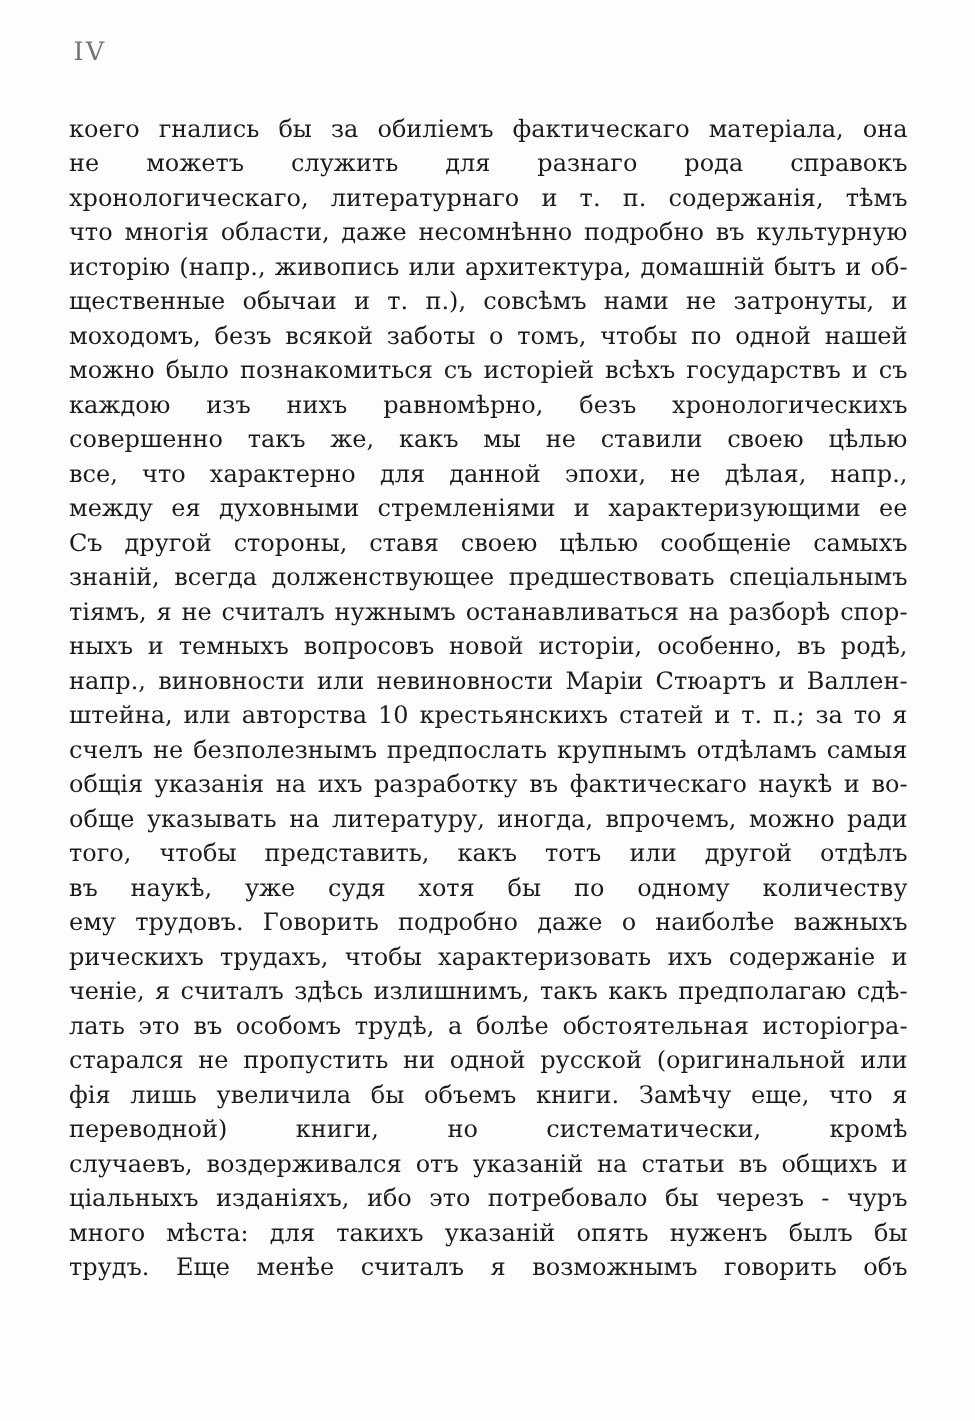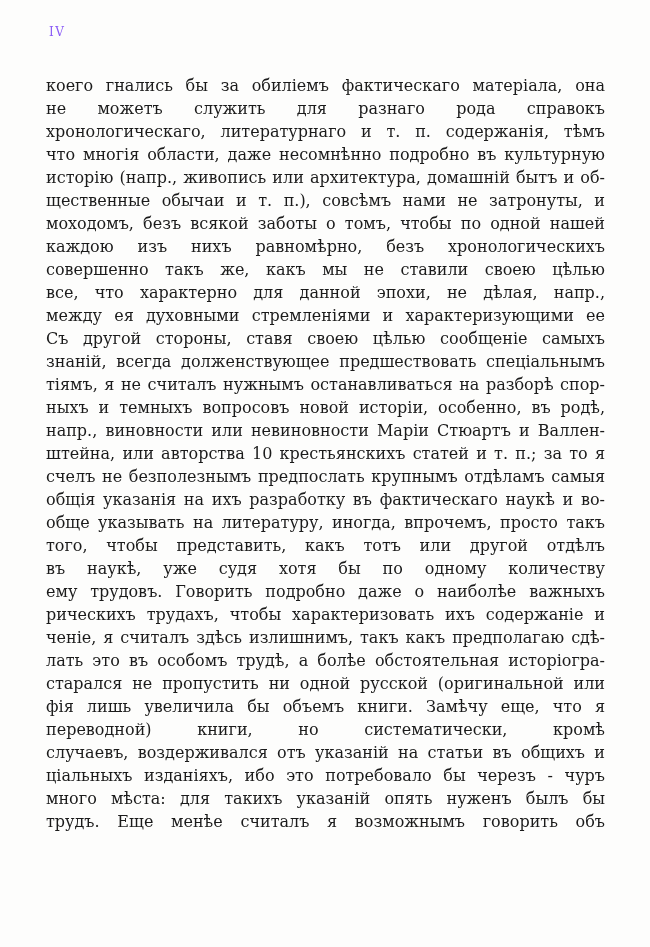--- a/index.html
+++ b/index.html
@@ -13,23 +13,23 @@
     height: 947px;
     background: #fdfdfc;
     overflow: hidden;
     font-family: "DejaVu Serif", serif;
     color: #191919;
   }
   .page-number {
     position: absolute;
     left: 49px;
     top: 25px;
-    font-size: 12px;
+    font-size: 17px;
     letter-spacing: 1.5px;
-    color: #8b5cf6;
+    color: #737373;
   }
   .text-block {
     position: absolute;
     left: 46px;
     top: 74px;
     width: 559px;
   }
   .text-line {
     font-size: 16px;
     line-height: 23px;
@@ -48,33 +48,34 @@
 <div class="page">
   <div class="page-number">IV</div>
   <div class="text-block">
       <div class="text-line">коего гнались бы за обиліемъ фактическаго матеріала, она вовсе</div>
       <div class="text-line">не можетъ служить для разнаго рода справокъ біографическаго,</div>
       <div class="text-line">хронологическаго, литературнаго и т. п. содержанія, тѣмъ болѣе,</div>
       <div class="text-line">что многія области, даже несомнѣнно подробно въ культурную</div>
       <div class="text-line">исторію (напр., живопись или архитектура, домашній бытъ и об-</div>
       <div class="text-line">щественные обычаи и т. п.), совсѣмъ нами не затронуты, и</div>
       <div class="text-line">моходомъ, безъ всякой заботы о томъ, чтобы по одной нашей книгѣ</div>
+      <div class="text-line">можно было познакомиться съ исторіей всѣхъ государствъ и съ</div>
       <div class="text-line">каждою изъ нихъ равномѣрно, безъ хронологическихъ пропусковъ,</div>
       <div class="text-line">совершенно такъ же, какъ мы не ставили своею цѣлью передавать</div>
       <div class="text-line">все, что характерно для данной эпохи, не дѣлая, напр., различія</div>
       <div class="text-line">между ея духовными стремленіями и характеризующими ее модами.</div>
       <div class="text-line">Съ другой стороны, ставя своею цѣлью сообщеніе самыхъ общихъ</div>
       <div class="text-line">знаній, всегда долженствующее предшествовать спеціальнымъ заня-</div>
       <div class="text-line">тіямъ, я не считалъ нужнымъ останавливаться на разборѣ спор-</div>
       <div class="text-line">ныхъ и темныхъ вопросовъ новой исторіи, особенно, въ родѣ,</div>
       <div class="text-line">напр., виновности или невиновности Маріи Стюартъ и Валлен-</div>
       <div class="text-line">штейна, или авторства 10 крестьянскихъ статей и т. п.; за то я</div>
       <div class="text-line">счелъ не безполезнымъ предпослать крупнымъ отдѣламъ самыя</div>
       <div class="text-line">общія указанія на ихъ разработку въ фактическаго наукѣ и во-</div>
-      <div class="text-line">обще указывать на литературу, иногда, впрочемъ, просто такъ</div>
+      <div class="text-line">обще указывать на литературу, иногда, впрочемъ, можно ради</div>
       <div class="text-line">того, чтобы представить, какъ тотъ или другой отдѣлъ разработанъ</div>
       <div class="text-line">въ наукѣ, уже судя хотя бы по одному количеству посвященныхъ</div>
       <div class="text-line">ему трудовъ. Говорить подробно даже о наиболѣе важныхъ исто-</div>
       <div class="text-line">рическихъ трудахъ, чтобы характеризовать ихъ содержаніе и зна-</div>
       <div class="text-line">ченіе, я считалъ здѣсь излишнимъ, такъ какъ предполагаю сдѣ-</div>
       <div class="text-line">лать это въ особомъ трудѣ, а болѣе обстоятельная исторіогра-</div>
       <div class="text-line">старался не пропустить ни одной русской (оригинальной или</div>
       <div class="text-line">фія лишь увеличила бы объемъ книги. Замѣчу еще, что я</div>
       <div class="text-line">переводной) книги, но систематически, кромѣ исключительныхъ</div>
       <div class="text-line">случаевъ, воздерживался отъ указаній на статьи въ общихъ и спе-</div>

